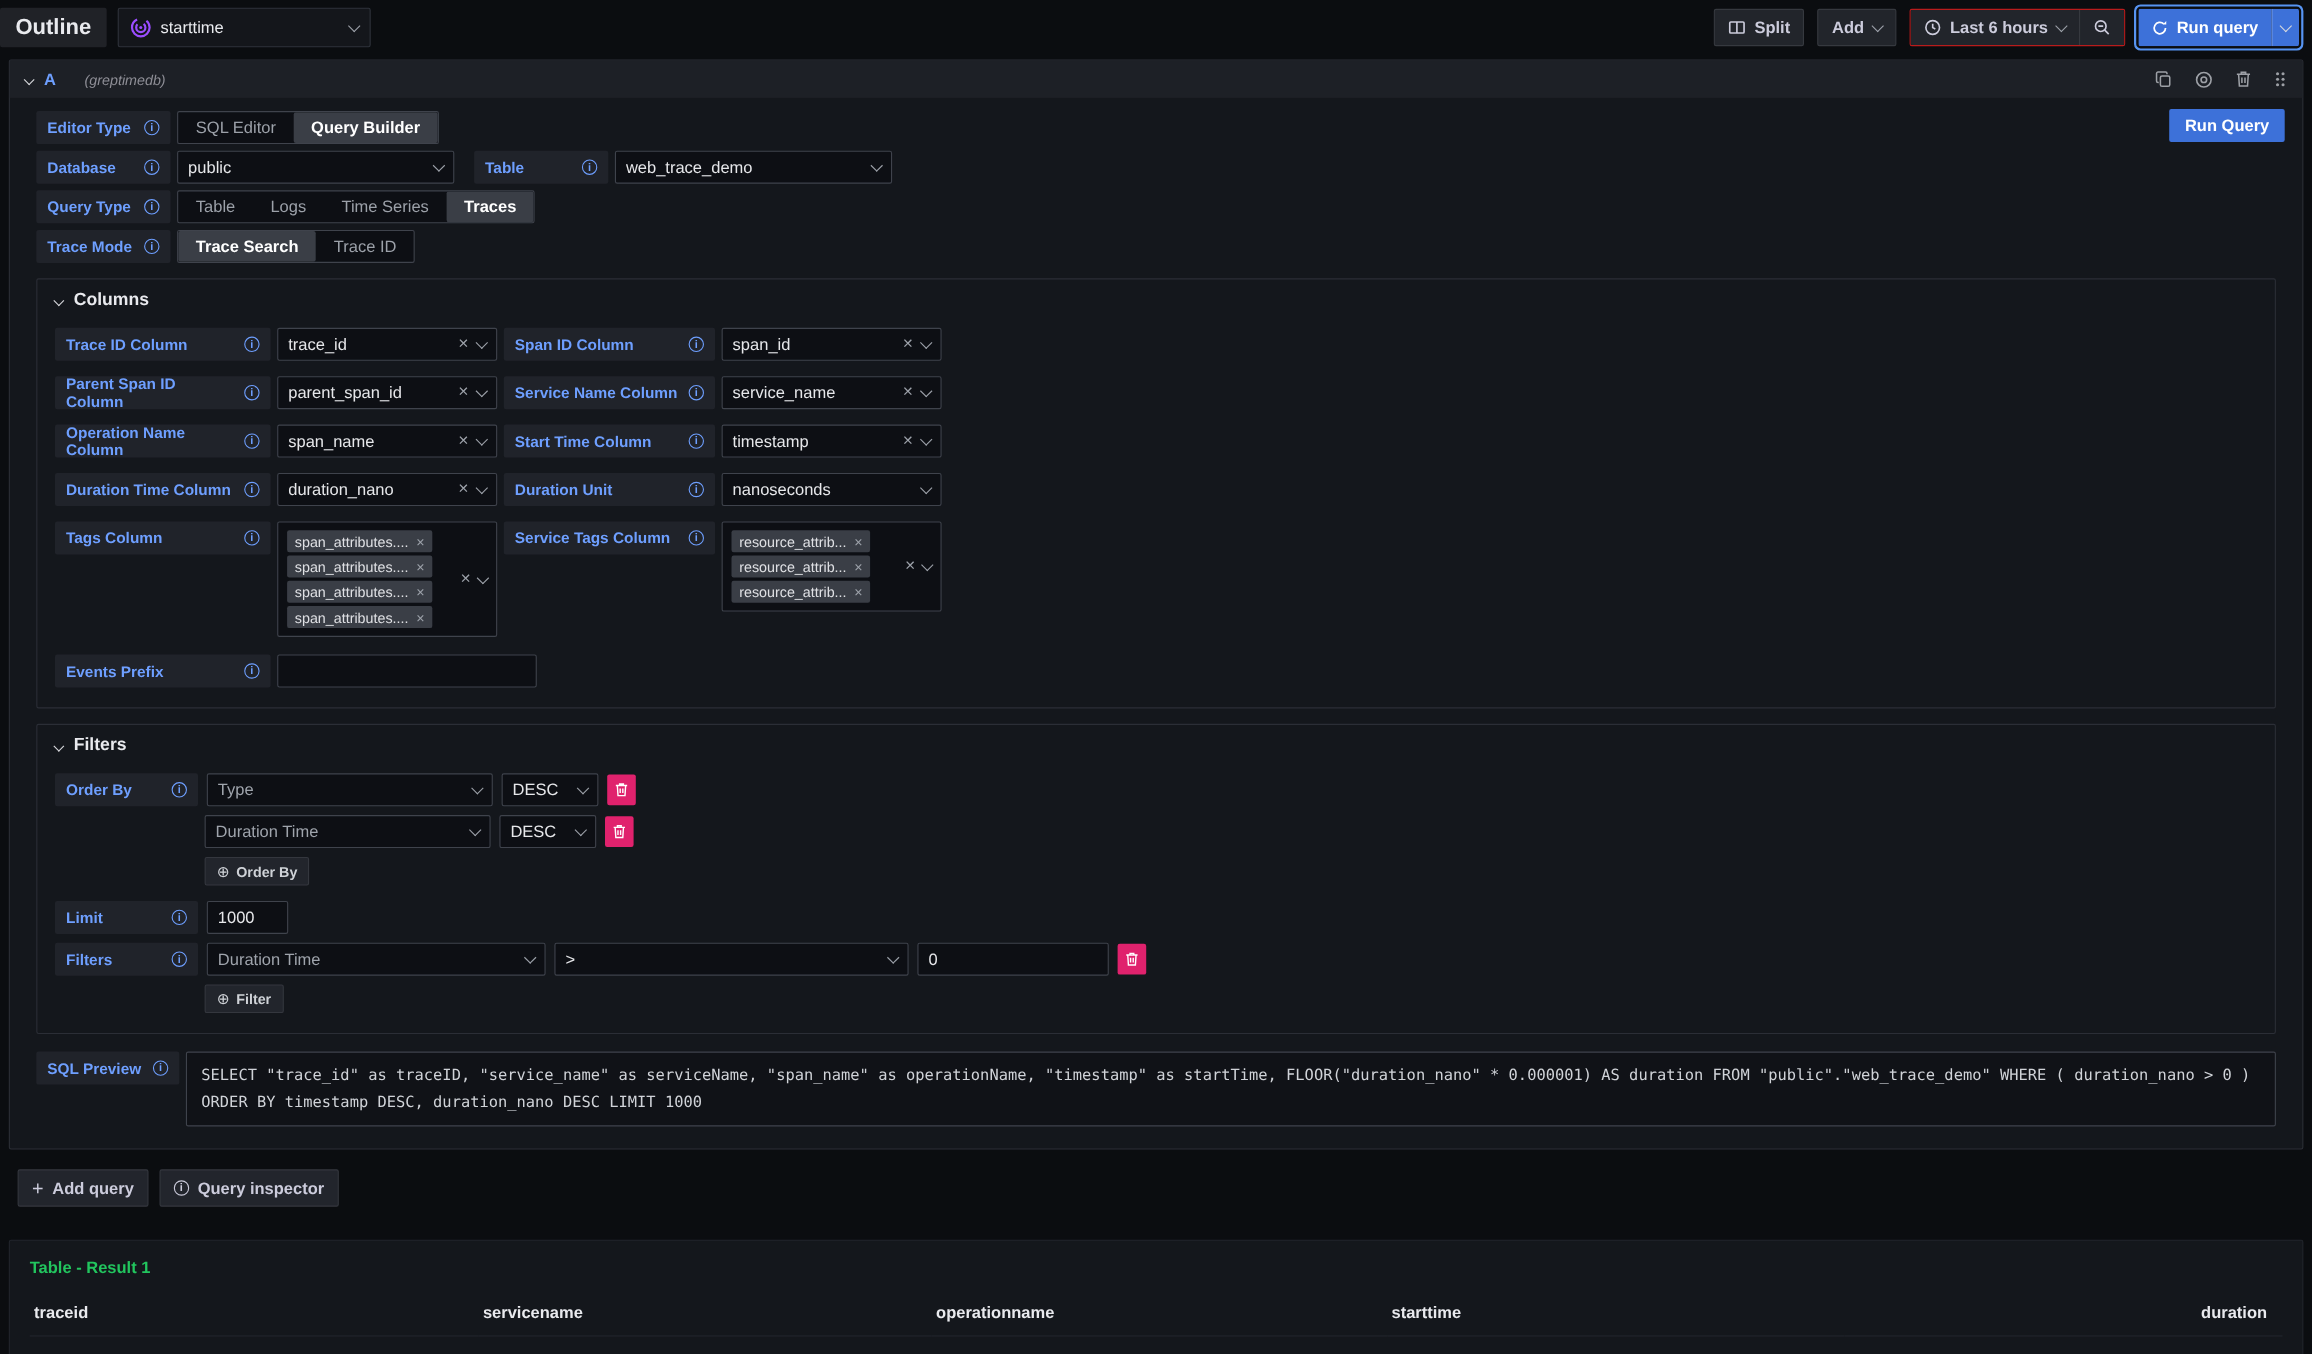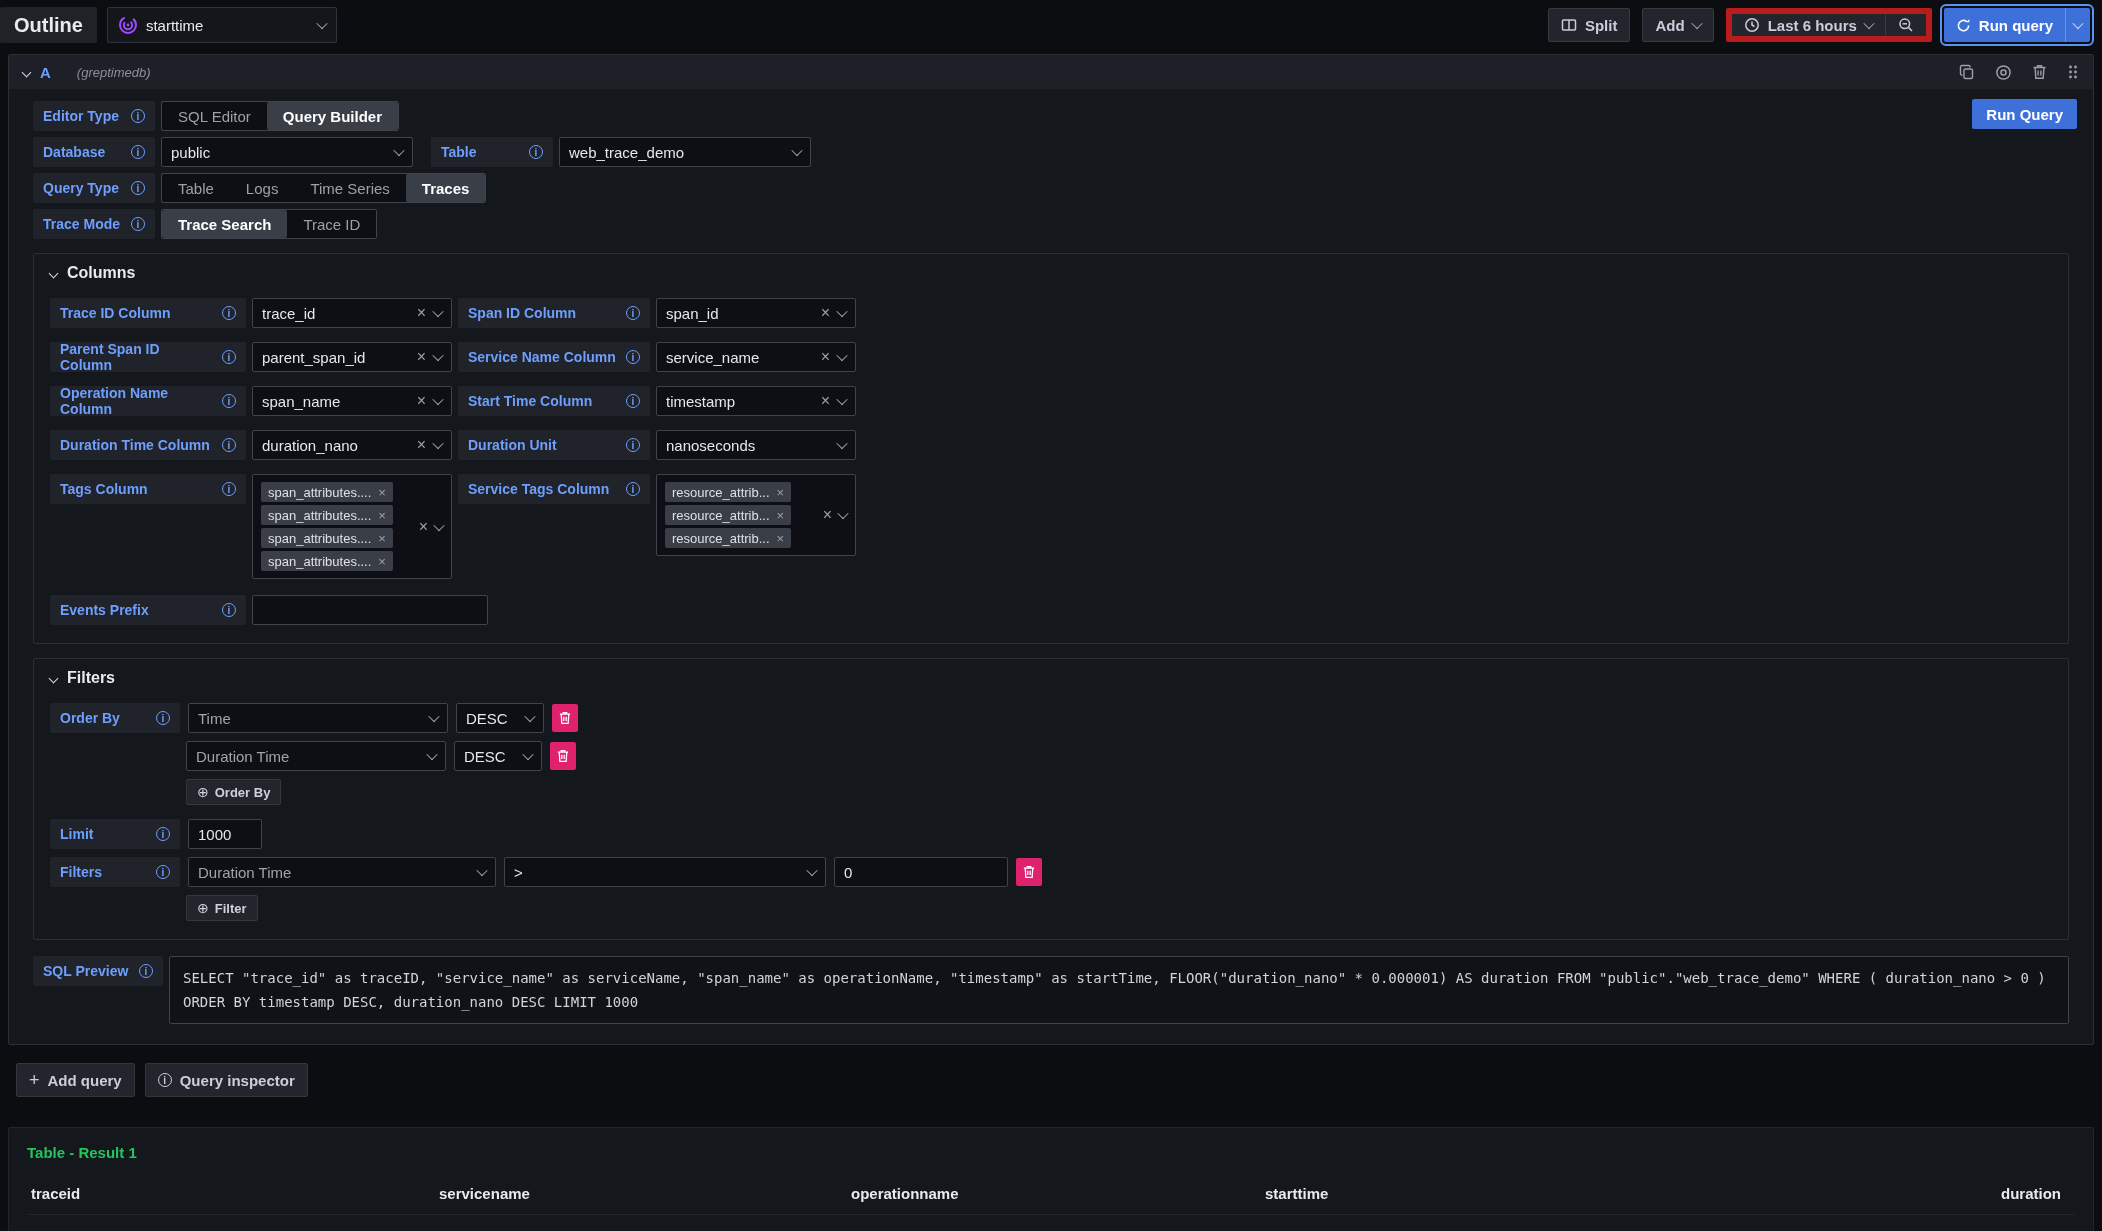--- a/index.html
+++ b/index.html
@@ -10,21 +10,21 @@
   
   .topbar { display:flex; align-items:center; height:50px; padding-right:12px; }
   .outline-box { background:#202227; border-radius:2px; height:36px; display:flex; align-items:center;
                  padding:0 14px; font-size:20px; font-weight:700; color:#e9eaee; }
   .ds-picker { margin-left:10px; width:230px; height:36px; background:#14161b; border:1px solid #2f333b;
                border-radius:2px; display:flex; align-items:center; gap:8px; padding:0 10px; font-size:15px; color:#e9eaee; }
   .ds-picker .chev { margin-left:auto; }
   .tb-right { margin-left:auto; display:flex; align-items:center; gap:12px; }
   .tb-btn { height:34px; background:#22252b; border:1px solid #36393f; border-radius:2px; color:#ccccdc;
             display:inline-flex; align-items:center; gap:8px; padding:0 12px; font-size:15px; font-weight:600; cursor:pointer; }
-  .tb-group { display:inline-flex; height:34px; border:6px solid #b91c1c; border-radius:2px; overflow:hidden; }
+  .tb-group { display:inline-flex; height:34px; border:1px solid #b91c1c; border-radius:2px; overflow:hidden; }
   .tb-group .tb-seg { background:#22252b; border:none; color:#ccccdc; display:inline-flex; align-items:center;
                       gap:8px; padding:0 12px; font-size:15px; font-weight:600; cursor:pointer; }
   .tb-group .tb-seg + .tb-seg { border-left:1px solid #36393f; }
   .runq { display:inline-flex; height:34px; border-radius:2px; overflow:hidden; outline:2px solid #5794f2; outline-offset:2px; }
   .runq button { background:#3d71d9; border:none; color:#fff; font-size:15px; font-weight:600;
                  display:inline-flex; align-items:center; gap:8px; padding:0 12px; cursor:pointer; }
   .runq .runq-dd { border-left:1px solid rgba(255,255,255,.25); padding:0 8px; }
 
   
   .chev { width:8px; height:8px; border-right:1.5px solid #9da2aa; border-bottom:1.5px solid #9da2aa;
@@ -426,21 +426,21 @@
           <span class="caret-open"></span>
           <span>Filters</span>
         </div>
 
         <div class="orow">
           <div class="lb lb-med">
             <span>Order By</span>
             <span class="info">i</span>
           </div>
           <div class="select w260">
-            <span class="val dim">Time</span>
+            <span class="val dim">Type</span>
             <span class="chev"></span>
           </div>
           <div class="select w88">
             <span class="val">DESC</span>
             <span class="chev"></span>
           </div>
           <button class="danger-btn">
             <svg width="12" height="14" viewBox="0 0 14 16" stroke="#fff" fill="none" stroke-width="1.5">
                 <path d="M1 3.5h12M5 3.5V1.8h4v1.7M2.6 3.5l.7 10.7h7.4l.7-10.7M5.6 6.5v5M8.4 6.5v5"></path>
               </svg>

